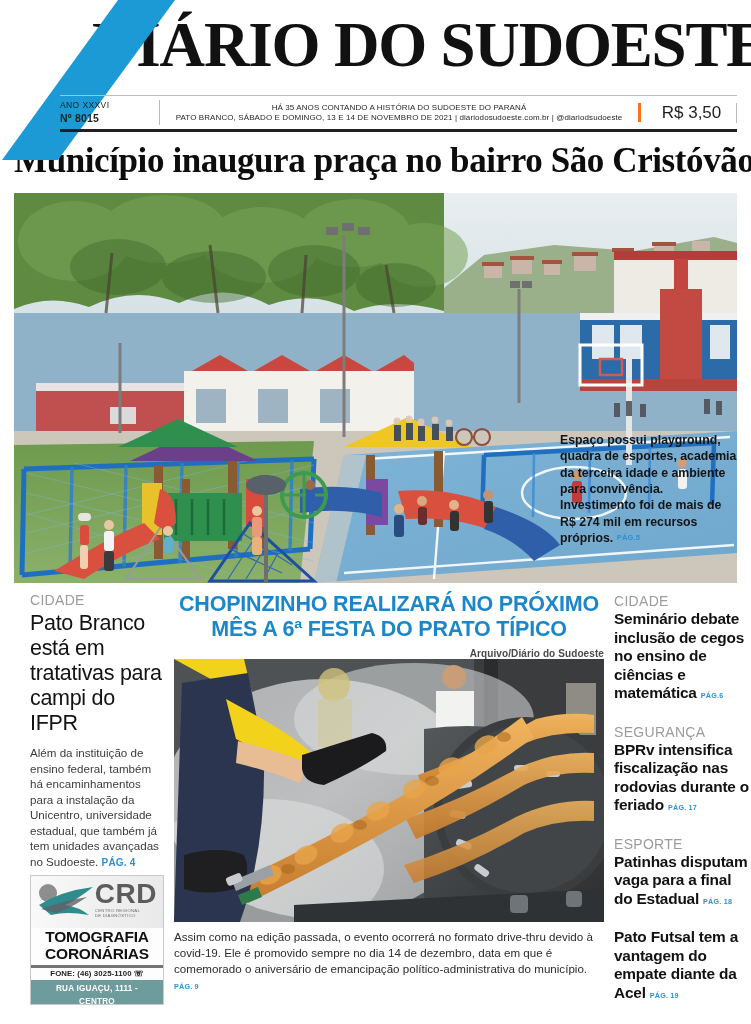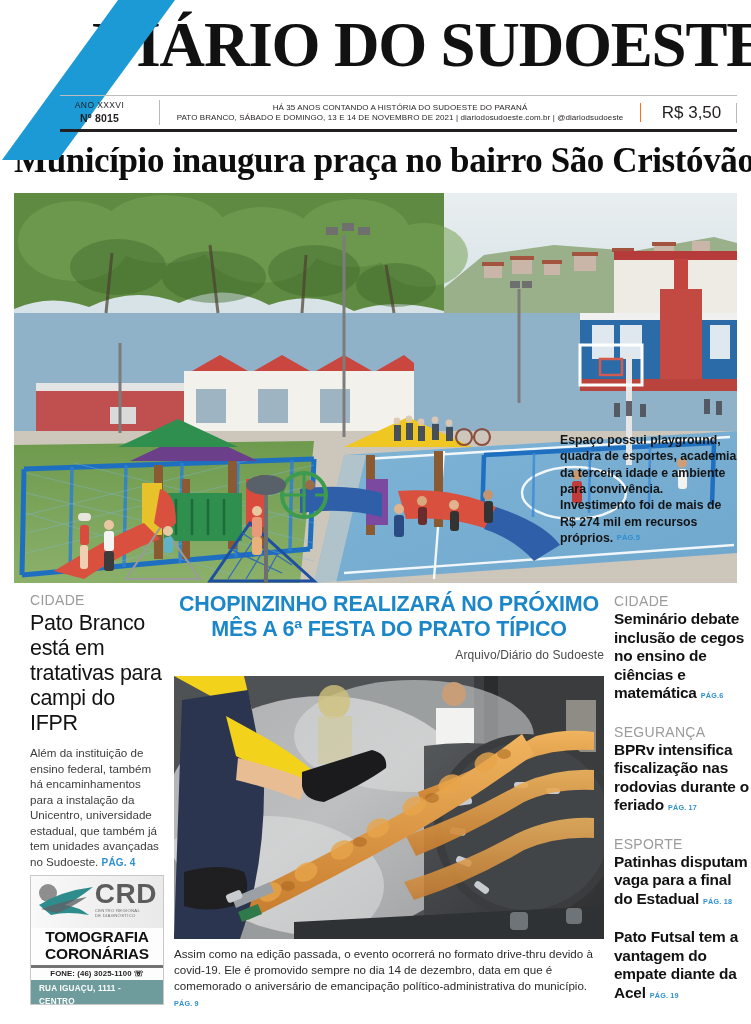--- a/index.html
+++ b/index.html
@@ -53,35 +53,34 @@
   }
 
   .mast-info {
     position:absolute;
     left:60px; right:14px; top:97px; height:31px;
     display:flex; align-items:center;
     z-index:4;
   }
   .mast-year {
     width:100px;
-    text-align:center;
     font-size:8.5px;
     line-height:1.35;
     color:#231f20;
     border-right:1px solid #b9b9b9;
     padding-right:20px;
   }
   .mast-year .yr { letter-spacing:.4px; }
   .mast-year .num { font-weight:bold; font-size:10.5px; letter-spacing:.2px; }
 
   .mast-center {
     flex:1;
     text-align:center;
     padding:0 6px;
-    border-right:1px solid #f97316;
+    border-right:3px solid #f97316;
   }
   .mast-center .line1 { font-size:8px; letter-spacing:.1px; color:#231f20; margin-bottom:1px;}
   .mast-center .line2 { font-size:8px; letter-spacing:.1px; color:#231f20; }
 
   .mast-price {
     width:96px;
     text-align:center;
     font-size:17px;
     color:#231f20;
     padding-left:6px;
@@ -207,42 +206,42 @@
     padding:1px 0 3px;
   }
   .crd-phone {
     text-align:center; font-size:7.8px; font-weight:bold;
     color:#222; letter-spacing:.1px; padding:1px 0 2px;
     border-top:3px solid #737373;
   }
   .crd-addr {
     background:#6e9b9b;
     color:#fff;
-    text-align:left;
+    text-align:center;
     padding:3px 8px 4px;
   }
   .crd-addr .l1 { font-size:8.2px; font-weight:bold; letter-spacing:.2px; line-height:1.5; }
   .crd-addr .l2 { font-size:8.2px; font-weight:bold; letter-spacing:.2px; line-height:1.6; }
 
   
   .mid-headline {
     text-align:center;
     font-size:21.5px;
     font-weight:bold;
     color:#1b87c9;
     line-height:1.16;
     letter-spacing:-.2px;
   }
   .photo-credit {
     text-align:right;
-    font-size:12px;
-    font-weight:normal;
+    font-size:10px;
+    font-weight:bold;
     color:#4a4a4a;
     margin-top:6px;
-    margin-bottom:14px;
+    margin-bottom:0;
     letter-spacing:.1px;
   }
   #mid-photo {
     width:430px; height:263px;
     overflow:hidden;
     background:#6d6d6d;
     position:relative;
   }
   #mid-photo svg { display:block; }
   .mid-caption {

